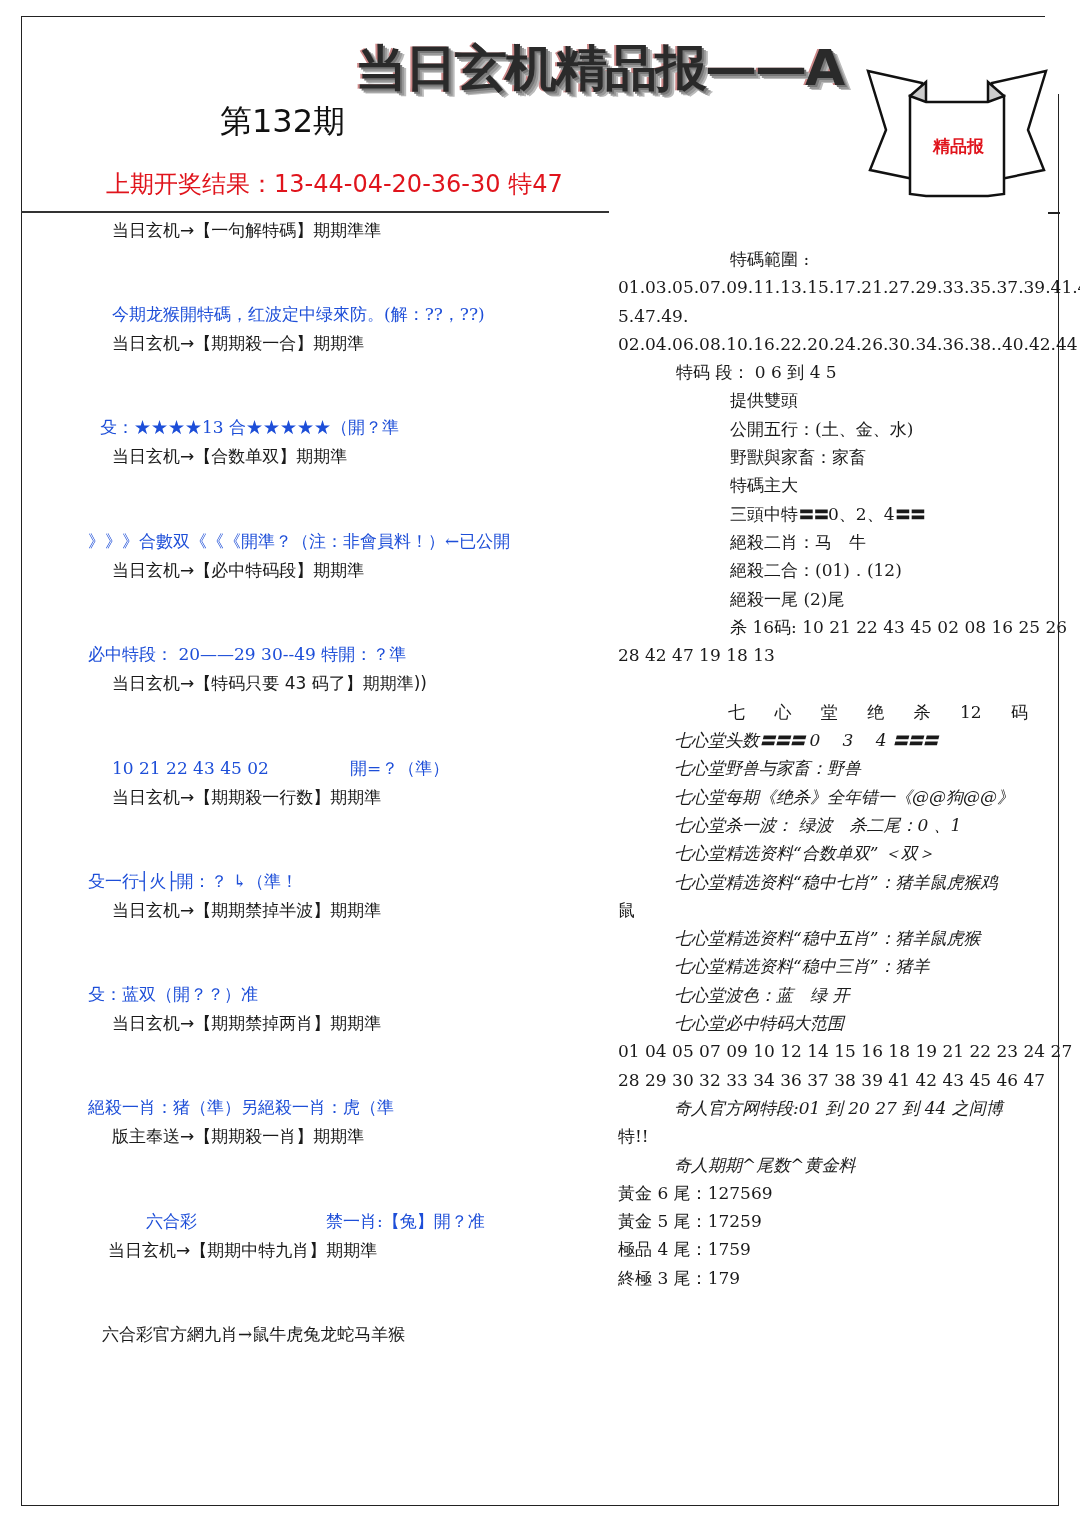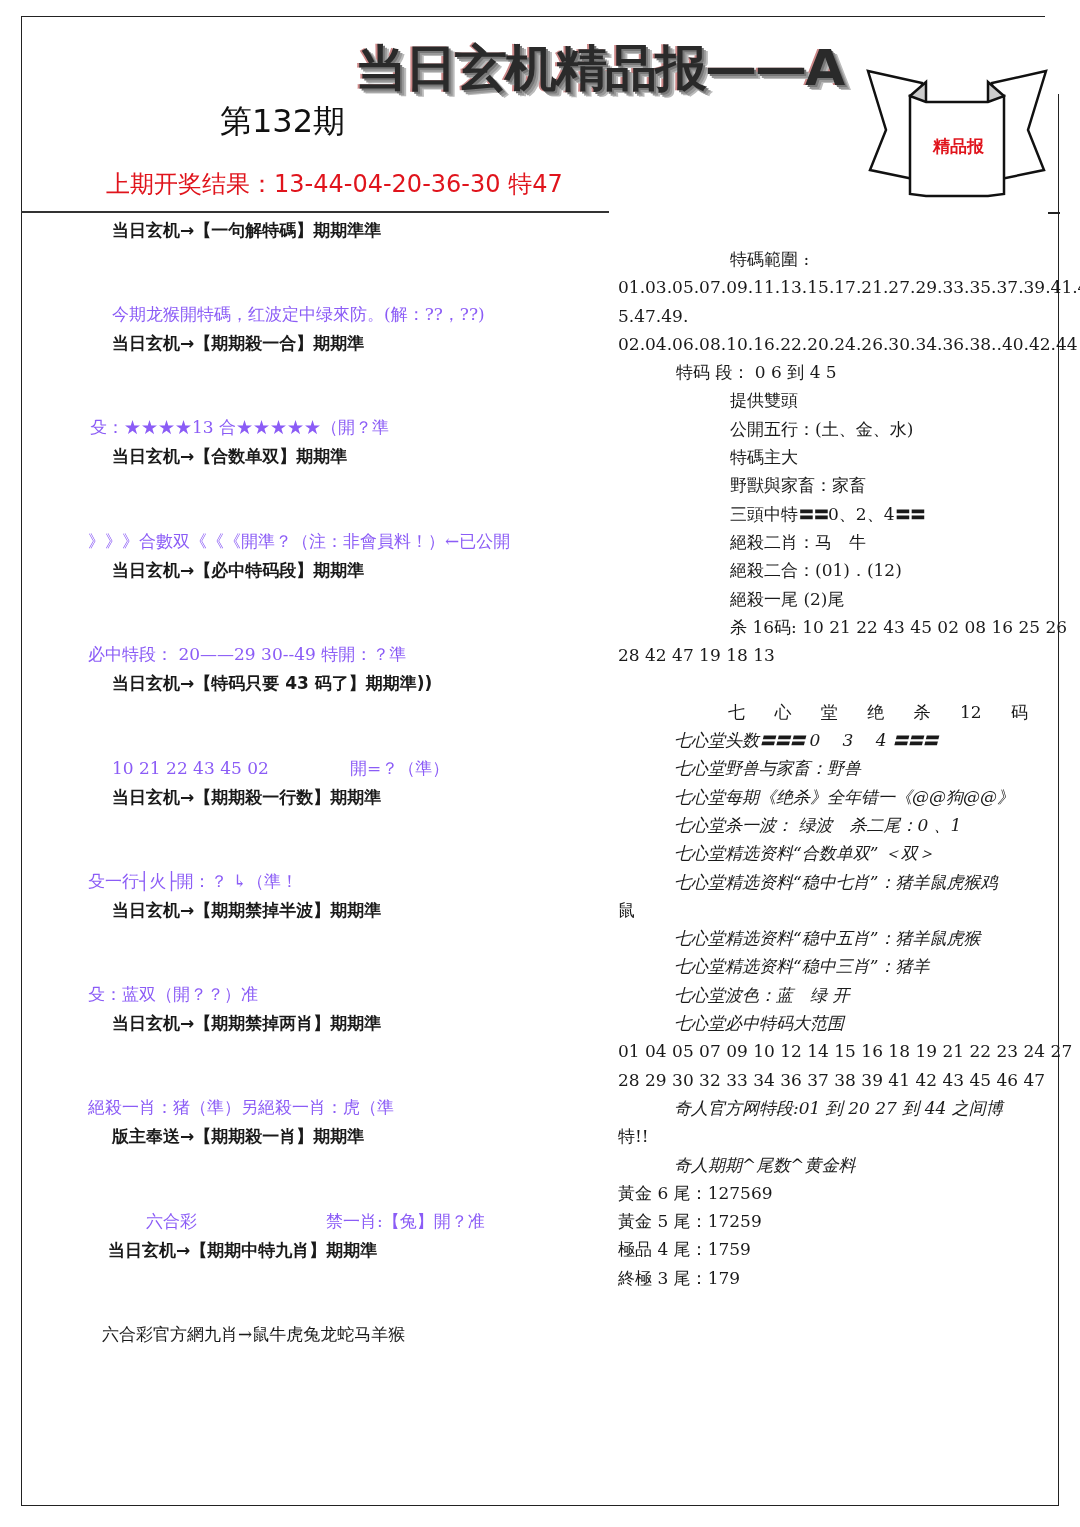--- a/index.html
+++ b/index.html
@@ -26,22 +26,22 @@
   .last-result { position:absolute; left:66px; top:168px; font-family:"DejaVu Sans","Liberation Sans",sans-serif;
                  font-size:24px; color:#e0141c;margin-left:40px; }
 
   .ribbon { position:absolute; left:862px; top:68px; width:190px; height:132px; }
   .ribbon-label { position:absolute; left:933px; top:135px; font-family:"DejaVu Sans","Liberation Sans",sans-serif;
                   font-weight:bold; font-size:17px; color:#e0141c; }
 
   .col { position:absolute; font-size:17px; line-height:28.3px; }
   .left-col { left:88px; top:0; width:470px; }
   .line { position:absolute; white-space:nowrap; }
-  .bold { font-weight:bold; font-family:"DejaVu Sans","Liberation Sans",sans-serif; font-size:17px; }
-  .light { color:#8b5cf6; }
+  .bold { font-weight:normal; font-family:"DejaVu Sans","Liberation Sans",sans-serif; font-size:17px; }
+  .light { color:#1d4ed8; }
 
   .right-col { left:618px; top:245px; width:420px; }
   .r-line { white-space:nowrap; height:28.3px; }
   .ind1 { padding-left:112px; }
   .ind2 { padding-left:56px;font-style:italic; }
   .bars { letter-spacing:-2px; font-weight:bold; }
   .spread { display:flex; justify-content:space-between; padding-left:110px; padding-right:10px; }
 </style>
 </head>
 <body>
@@ -67,21 +67,21 @@
   </g>
 </svg>
 <div class="ribbon-label">精品报</div>
 
 <div class="col left-col">
   <div class="line bold" style="left:24px;top:216px">当日玄机→【一句解特碼】期期準準</div>
 
   <div class="line light" style="left:24px;top:300px">今期龙猴開特碼，红波定中绿來防。(解：??，??)</div>
   <div class="line bold" style="left:24px;top:329px">当日玄机→【期期殺一合】期期準</div>
 
-  <div class="line light" style="left:2px;top:413px">殳：★★★★13 合★★★★★（開？準</div>
+  <div class="line light" style="left:12px;top:413px">殳：★★★★13 合★★★★★（開？準</div>
   <div class="line bold" style="left:24px;top:442px">当日玄机→【合数单双】期期準</div>
 
   <div class="line light" style="left:0;top:527px">》》》合數双《《《開準？（注：非會員料！）←已公開</div>
   <div class="line bold" style="left:24px;top:556px">当日玄机→【必中特码段】期期準</div>
 
   <div class="line light" style="left:0;top:640px">必中特段： 20——29 30--49 特開：？準</div>
   <div class="line bold" style="left:24px;top:669px">当日玄机→【特码只要 43 码了】期期準))</div>
 
   <div class="line light" style="left:24px;top:754px">10 21 22 43 45 02</div>
   <div class="line light" style="left:262px;top:754px">開=？（準）</div>
@@ -104,22 +104,22 @@
 </div>
 
 <div class="col right-col">
   <div class="r-line ind1">特碼範圍 :</div>
   <div class="r-line">01.03.05.07.09.11.13.15.17.21.27.29.33.35.37.39.41.4</div>
   <div class="r-line">5.47.49.</div>
   <div class="r-line">02.04.06.08.10.16.22.20.24.26.30.34.36.38..40.42.44</div>
   <div class="r-line" style="padding-left:58px">特码 段： 0 6 到 4 5</div>
   <div class="r-line ind1">提供雙頭</div>
   <div class="r-line ind1">公開五行：(土、金、水)</div>
+  <div class="r-line ind1">野獸與家畜：家畜</div>
   <div class="r-line ind1">特碼主大</div>
-  <div class="r-line ind1">野獸與家畜：家畜</div>
   <div class="r-line ind1">
     <span>三頭中特</span><span class="bars">〓〓</span><span>0、2、4</span><span class="bars">〓〓</span>
   </div>
   <div class="r-line ind1">絕殺二肖：马　牛</div>
   <div class="r-line ind1">絕殺二合：(01)．(12)</div>
   <div class="r-line ind1">絕殺一尾 (2)尾</div>
   <div class="r-line ind1">杀 16码: 10 21 22 43 45 02 08 16 25 26</div>
   <div class="r-line">28 42 47 19 18 13</div>
   <div class="r-line"></div>
   <div class="r-line spread">

